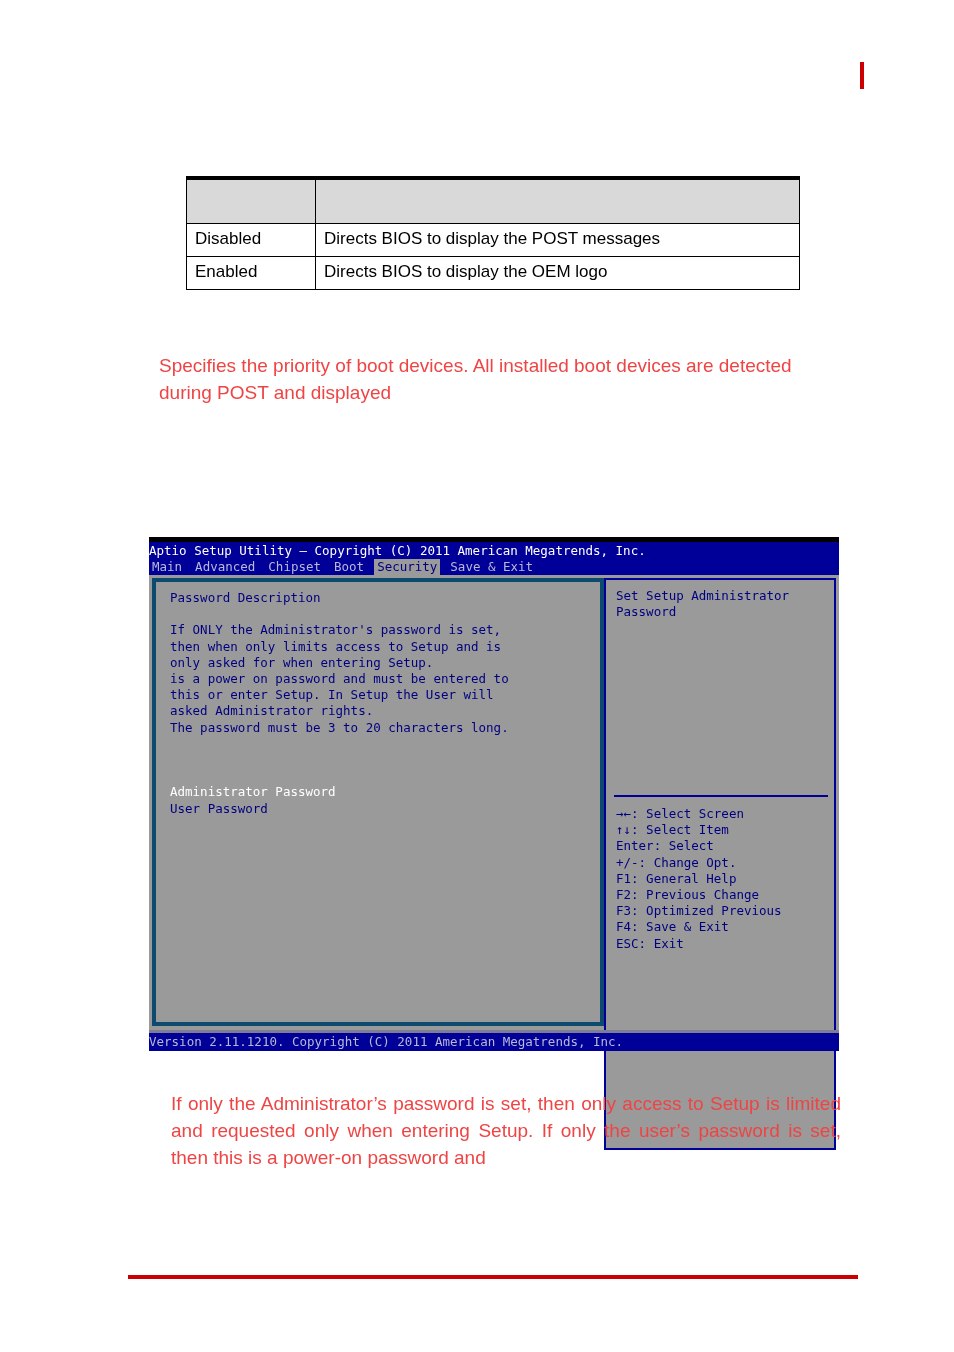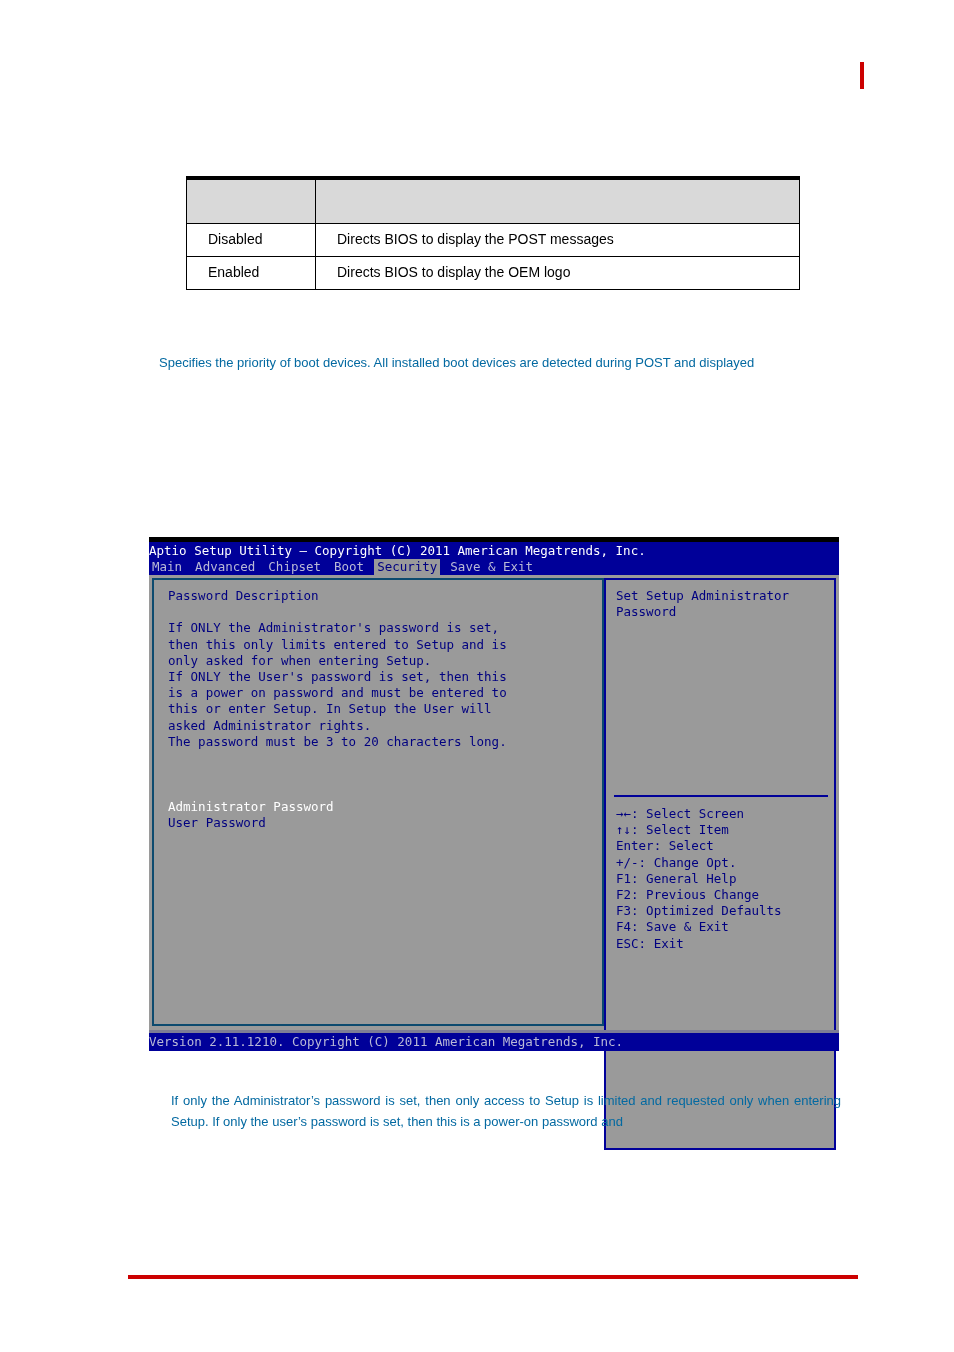--- a/index.html
+++ b/index.html
@@ -37,43 +37,43 @@
   .option-table {
     position: absolute;
     left: 186px;
     top: 176px;
     width: 614px;
     border-collapse: collapse;
     table-layout: fixed;
   }
   .option-table td {
     border: 1px solid #000000;
-    font-size: 14px;
+    font-size: 17px;
     color: #000000;
-    padding: 4px 8px 5px 21px;
+    padding: 4px 8px 5px 8px;
     vertical-align: middle;
     line-height: 1.2;
   }
   .option-table .col-key { width: 129px; }
   .option-table tr.head-row td {
     background: #d9d9d9;
     height: 34px;
     border-top: 4px solid #000000;
   }
   .option-table tr.body-row td {
     background: #ffffff;
     height: 23px;
   }
 
   
   .doc-para {
     position: absolute;
-    color: #0369a1;
-    font-size: 13px;
-    line-height: 21px;
+    color: #ef4444;
+    font-size: 19px;
+    line-height: 27px;
   }
   .doc-para.p-boot {
     left: 159px;
     top: 352px;
     width: 672px;
     text-align: left;
   }
   .doc-para.p-pass {
     left: 171px;
     top: 1090px;
@@ -136,21 +136,21 @@
     height: 455px;
     background: #9a9a9a;
     box-sizing: border-box;
   }
 
   .panel-left {
     position: absolute;
     left: 3px; top: 3px;
     width: 452px;
     height: 448px;
-    border: 2px solid #0c4a6e;
+    border: 4px solid #0c4a6e;
     box-sizing: border-box;
     background: #9a9a9a;
     padding: 8px 0 0 14px;
   }
   .panel-right {
     position: absolute;
     left: 455px; top: 3px;
     width: 232px;
     height: 572px;
     border: 2px solid #000099;
@@ -245,23 +245,22 @@
     <div class="tab active">Security</div>
     <div class="tab">Save &amp; Exit</div>
   </div>
 
   <div class="bios-body">
 
     <div class="panel-left">
       <div class="bios-text">Password Description</div>
       <div class="bios-gap"></div>
       <div class="bios-text">If ONLY the Administrator's password is set,</div>
-      <div class="bios-text">then this only limits entered to Setup and is</div>
+      <div class="bios-text">then when only limits access to Setup and is</div>
       <div class="bios-text">only asked for when entering Setup.</div>
-      <div class="bios-text">If ONLY the User's password is set, then this</div>
       <div class="bios-text">is a power on password and must be entered to</div>
       <div class="bios-text">this or enter Setup. In Setup the User will</div>
       <div class="bios-text">asked Administrator rights.</div>
       <div class="bios-text">The password must be 3 to 20 characters long.</div>
       <div class="bios-gap"></div>
       <div class="bios-gap"></div>
       <div class="bios-gap"></div>
       <div class="bios-text white">Administrator Password</div>
       <div class="bios-text">User Password</div>
     </div>
@@ -272,21 +271,21 @@
 
       <div class="help-divider"></div>
 
       <div class="help-list">
         <div class="bios-text">→←: Select Screen</div>
         <div class="bios-text">↑↓: Select Item</div>
         <div class="bios-text">Enter: Select</div>
         <div class="bios-text">+/-: Change Opt.</div>
         <div class="bios-text">F1: General Help</div>
         <div class="bios-text">F2: Previous Change</div>
-        <div class="bios-text">F3: Optimized Defaults</div>
+        <div class="bios-text">F3: Optimized Previous</div>
         <div class="bios-text">F4: Save &amp; Exit</div>
         <div class="bios-text">ESC: Exit</div>
       </div>
     </div>
   </div>
 
   <div class="bios-footer-gap"></div>
   <div class="bios-footer">Version 2.11.1210. Copyright (C) 2011 American Megatrends, Inc.</div>
 </div>
 

